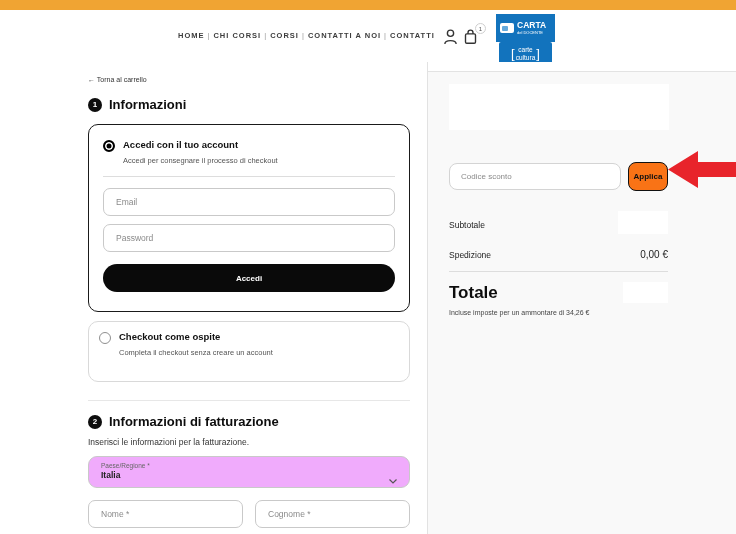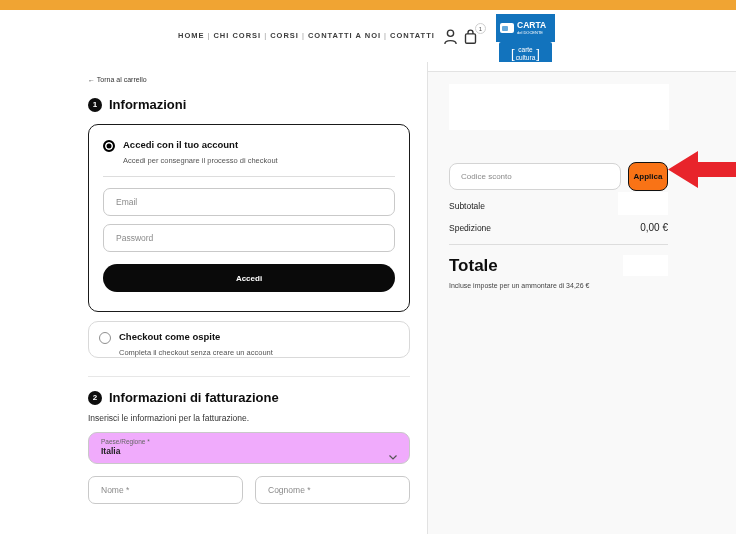--- a/index.html
+++ b/index.html
@@ -58,21 +58,21 @@
   .radio-label { font-size:9.5px; font-weight:700; color:#111; }
   .radio-sub { font-size:7.5px; color:#555; margin:4px 0 0 20px; }
   .box-divider { border-top:1px solid #ddd; margin:11px 0; }
   .txt-input { width:100%; height:28px; border:1px solid #c9c9c9; border-radius:7px;
     padding:0 12px; font-size:8.5px; font-family:inherit; color:#222; background:#fff; outline:none; }
   .txt-input::placeholder { color:#8a8a8a; }
   .mt8 { margin-top:8px; }
   .btn-accedi { width:100%; height:28px; margin:12px 0 5px; background:#0a0a0a; color:#fff;
     border:none; border-radius:14px; font-size:8px; font-weight:700; font-family:inherit; cursor:pointer; }
 
-  .guest-box { margin-top:9px; border:1px solid #d9d9d9; border-radius:10px; padding:9px 10px 0; }
+  .guest-box { margin-top:9px; border:1px solid #d9d9d9; border-radius:10px; padding:9px 10px 24px; }
   .guest-box .radio-label { font-weight:700; }
   .section-divider { border-top:1px solid #e7e7e7; margin-top:18px; }
   .step2 { margin-top:13px; }
 
   .select-box { position:relative; margin-top:9px; border:1px solid #c9c9c9; border-radius:9px;
     height:32px; padding:5px 28px 0 12px; background:#f0abfc; cursor:pointer; }
   .select-label { font-size:6.5px; color:#666; }
   .select-value { font-size:8.5px; font-weight:700; color:#222; margin-top:1px; }
   .chevron { position:absolute; right:12px; top:13px; }
 
@@ -82,22 +82,22 @@
   
   .redact-box { width:220px; height:46px; background:#fff; }
   .discount-row { display:flex; gap:7px; margin-top:32px; align-items:center; }
   .discount-input { flex:1; height:27px; border:1px solid #d4d4d4; border-radius:8px;
     padding:0 11px; font-size:8px; font-family:inherit; background:#fff; outline:none; }
   .discount-input::placeholder { color:#8a8a8a; }
   .btn-apply { width:40px; height:29px; background:#f97316; border:1.5px solid #111;
     border-radius:8px; font-size:8px; font-weight:700; font-family:inherit; color:#111; cursor:pointer; }
   .red-arrow { position:absolute; top:89px; right:0; width:68px; height:37px; }
   .sum-row { display:flex; align-items:center; justify-content:space-between; }
-  .sum-sub { margin-top:5px; }
-  .sum-ship { margin-top:7px; }
+  .sum-sub { margin-top:24px; }
+  .sum-ship { margin-top:15px; }
   .sum-label { font-size:8.5px; color:#222; }
   .sum-value { font-size:10px; color:#222; }
   .val-redact { background:#fff; }
   .val-redact.sub { width:50px; height:23px; margin-top:-4px; }
   .val-redact.tot { width:45px; height:21px; }
   .sum-divider { border-top:1px solid #ddd; margin:11px 0 10px; }
   .total-label { font-size:17px; font-weight:800; color:#0d0d0d; }
   .tax-note { font-size:7px; color:#444; margin-top:6px; }
 </style>
 </head>

